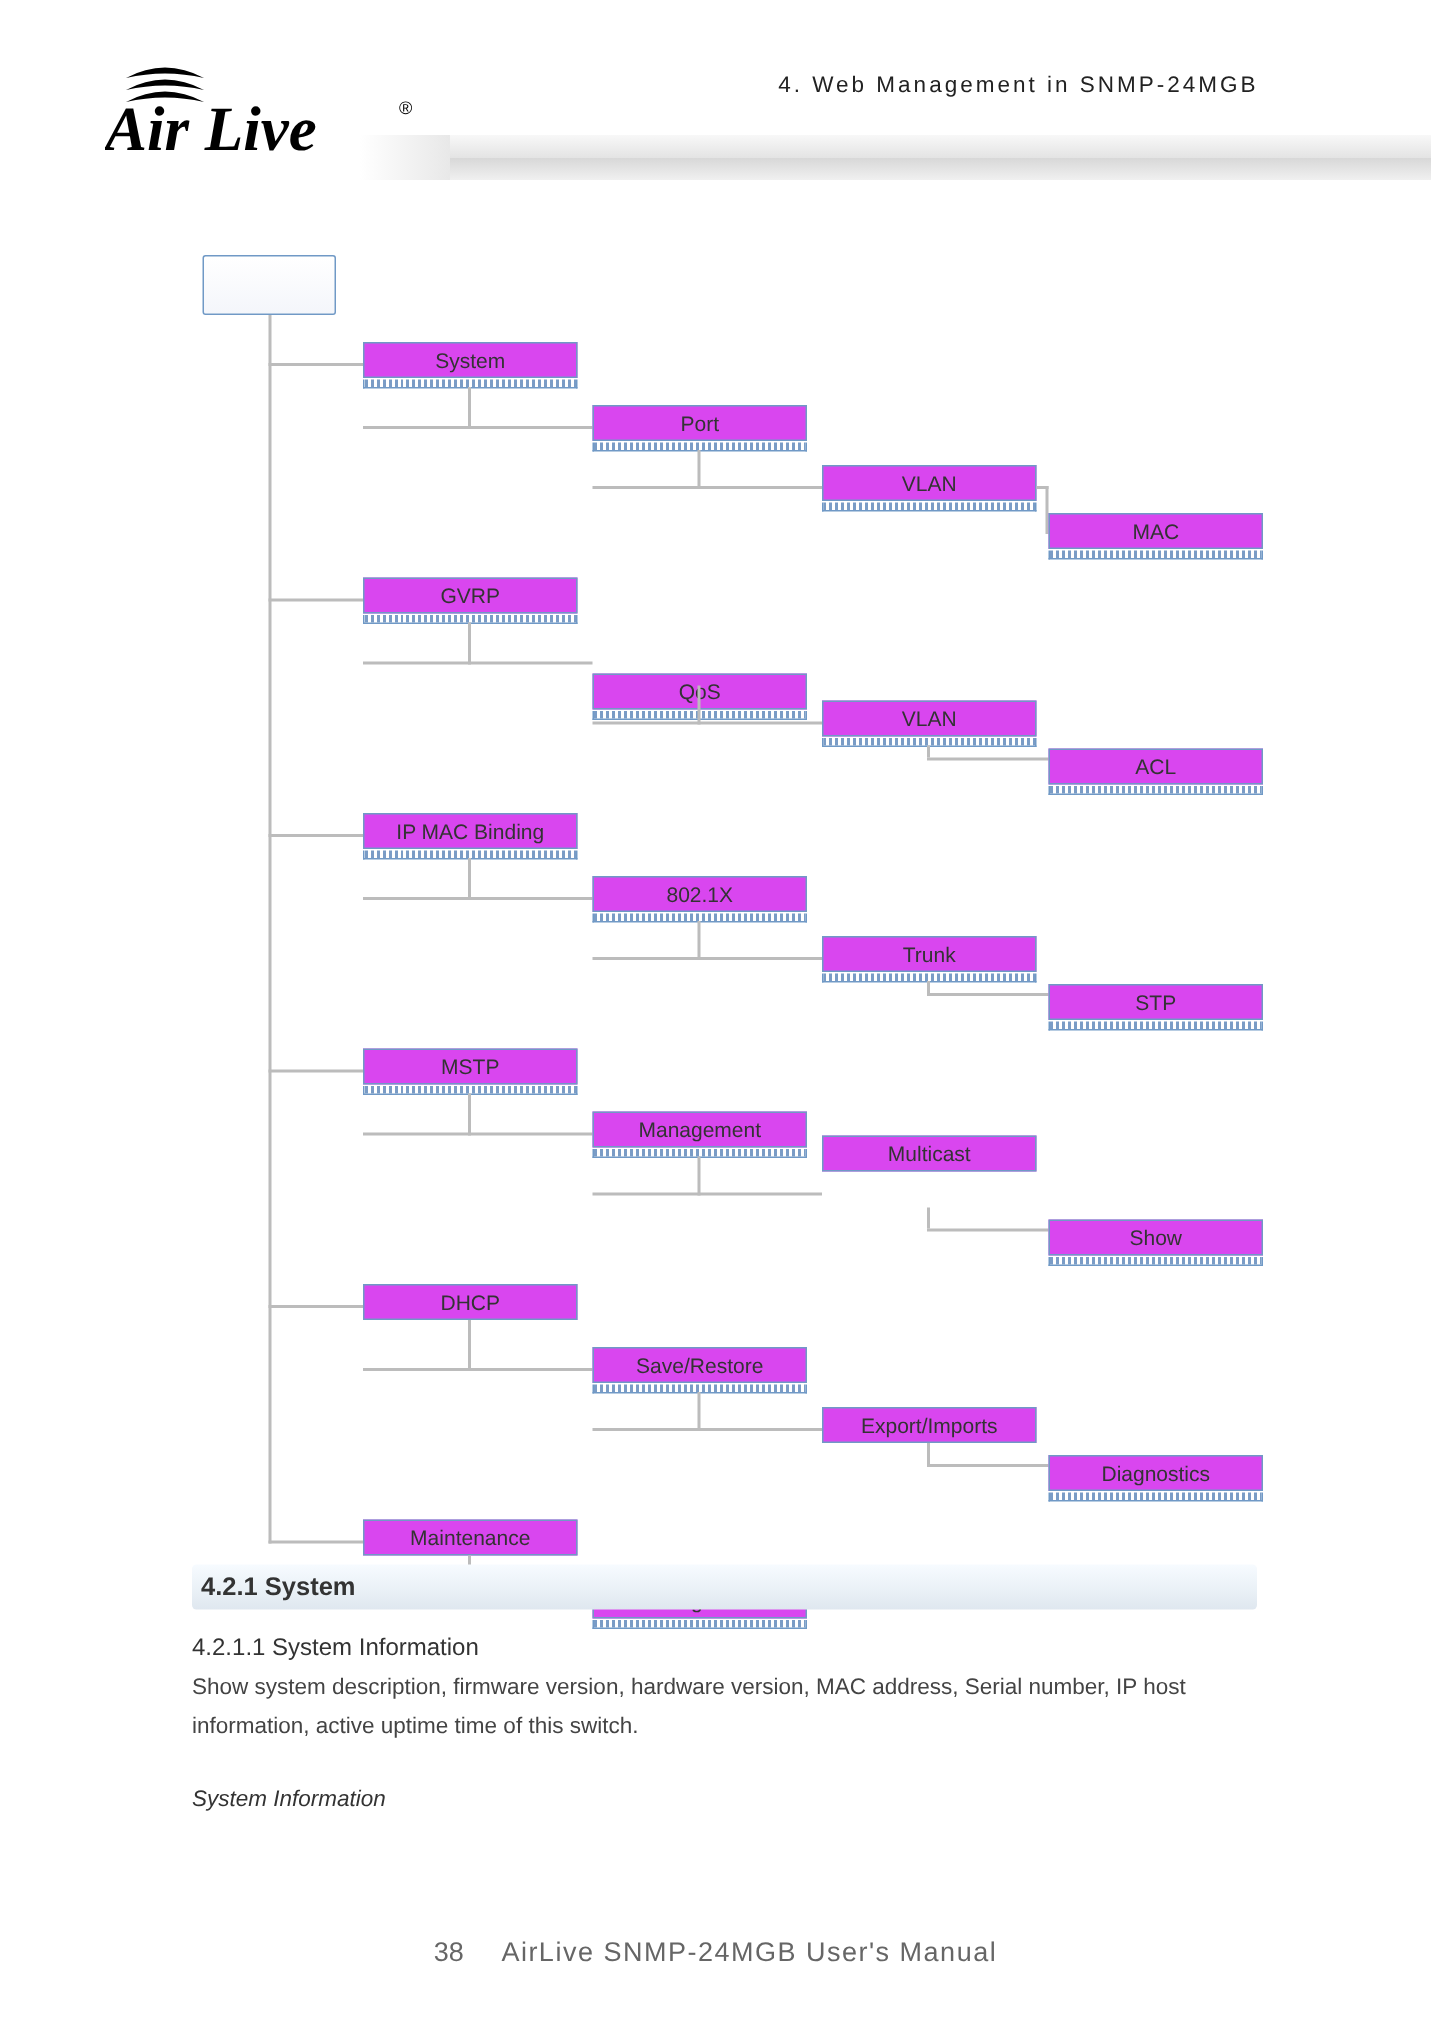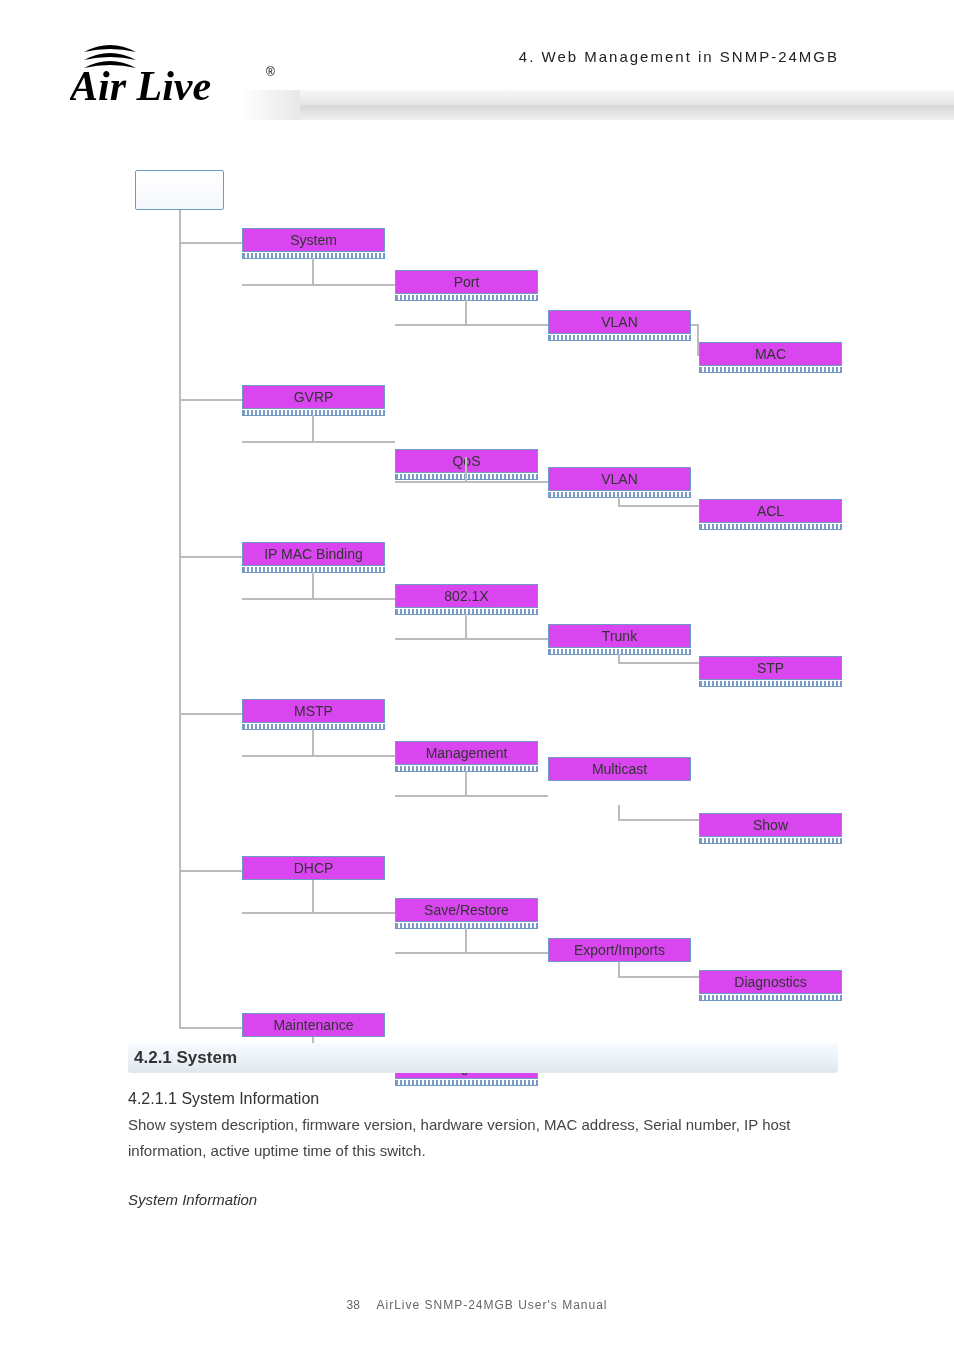--- a/index.html
+++ b/index.html
@@ -13,21 +13,21 @@
   .canvas { position: absolute; left: 135px; top: 170px; width: 710px; height: 810px; }
   .root-box { position: absolute; border: 1.5px solid #7099c6; background: linear-gradient(#ffffff, #f4f6fb); border-radius: 2px; }
   .node { position: absolute; width: 143px; height: 26px; }
   .node .label { position: absolute; left: 0; right: 0; top: 0; height: 24px; display: flex; align-items: center; justify-content: center; font-size: 14px; color: #333; background: #d946ef; border-top: 1.5px solid #7099c6; border-left: 1.5px solid #7099c6; border-right: 1.5px solid #7099c6; border-bottom: 1px solid #7099c6; }
   .node .hatch { position: absolute; left: 0; right: 0; top: 25px; height: 6px; background: repeating-linear-gradient(90deg, #7a9cc6 0 2px, #ffffff 2px 4px); border-left: 1px solid #7099c6; border-right: 1px solid #7099c6; border-bottom: 1px solid #7099c6; }
   .connector { position: absolute; background: #bcbcbc; }
   .section-bar { position: absolute; left: 128px; top: 1043px; width: 710px; height: 30px; background: linear-gradient(#f7fbff 0%, #e9f0f6 60%, #dfe7ef 100%); border-radius: 3px; display:flex; align-items:center; padding-left:6px; font-size:17px; font-weight:bold; color:#333; }
   .body-block { position:absolute; left:128px; top:1085px; width:710px; font-size:15px; line-height:1.7; color:#444; }
   .body-block h3 { font-size:16px; font-weight:normal; color:#333; margin-bottom:0; }
   .body-block .control-heading { margin-top:24px; font-style: italic; color:#333; }
-  .page-number { position:absolute; left:0; right:0; bottom:38px; text-align:center; font-size:12px; color:#666; }
+  .page-number { position:absolute; left:0; right:0; bottom:38px; text-align:center; font-size:18px; color:#666; }
   .page-number .label { letter-spacing:1px; }
 </style>
 </head>
 <body>
 
 <div class="page">
 
   <div class="header-chapter">4.  Web  Management  in  SNMP-24MGB</div>
 
   <div class="logo">

